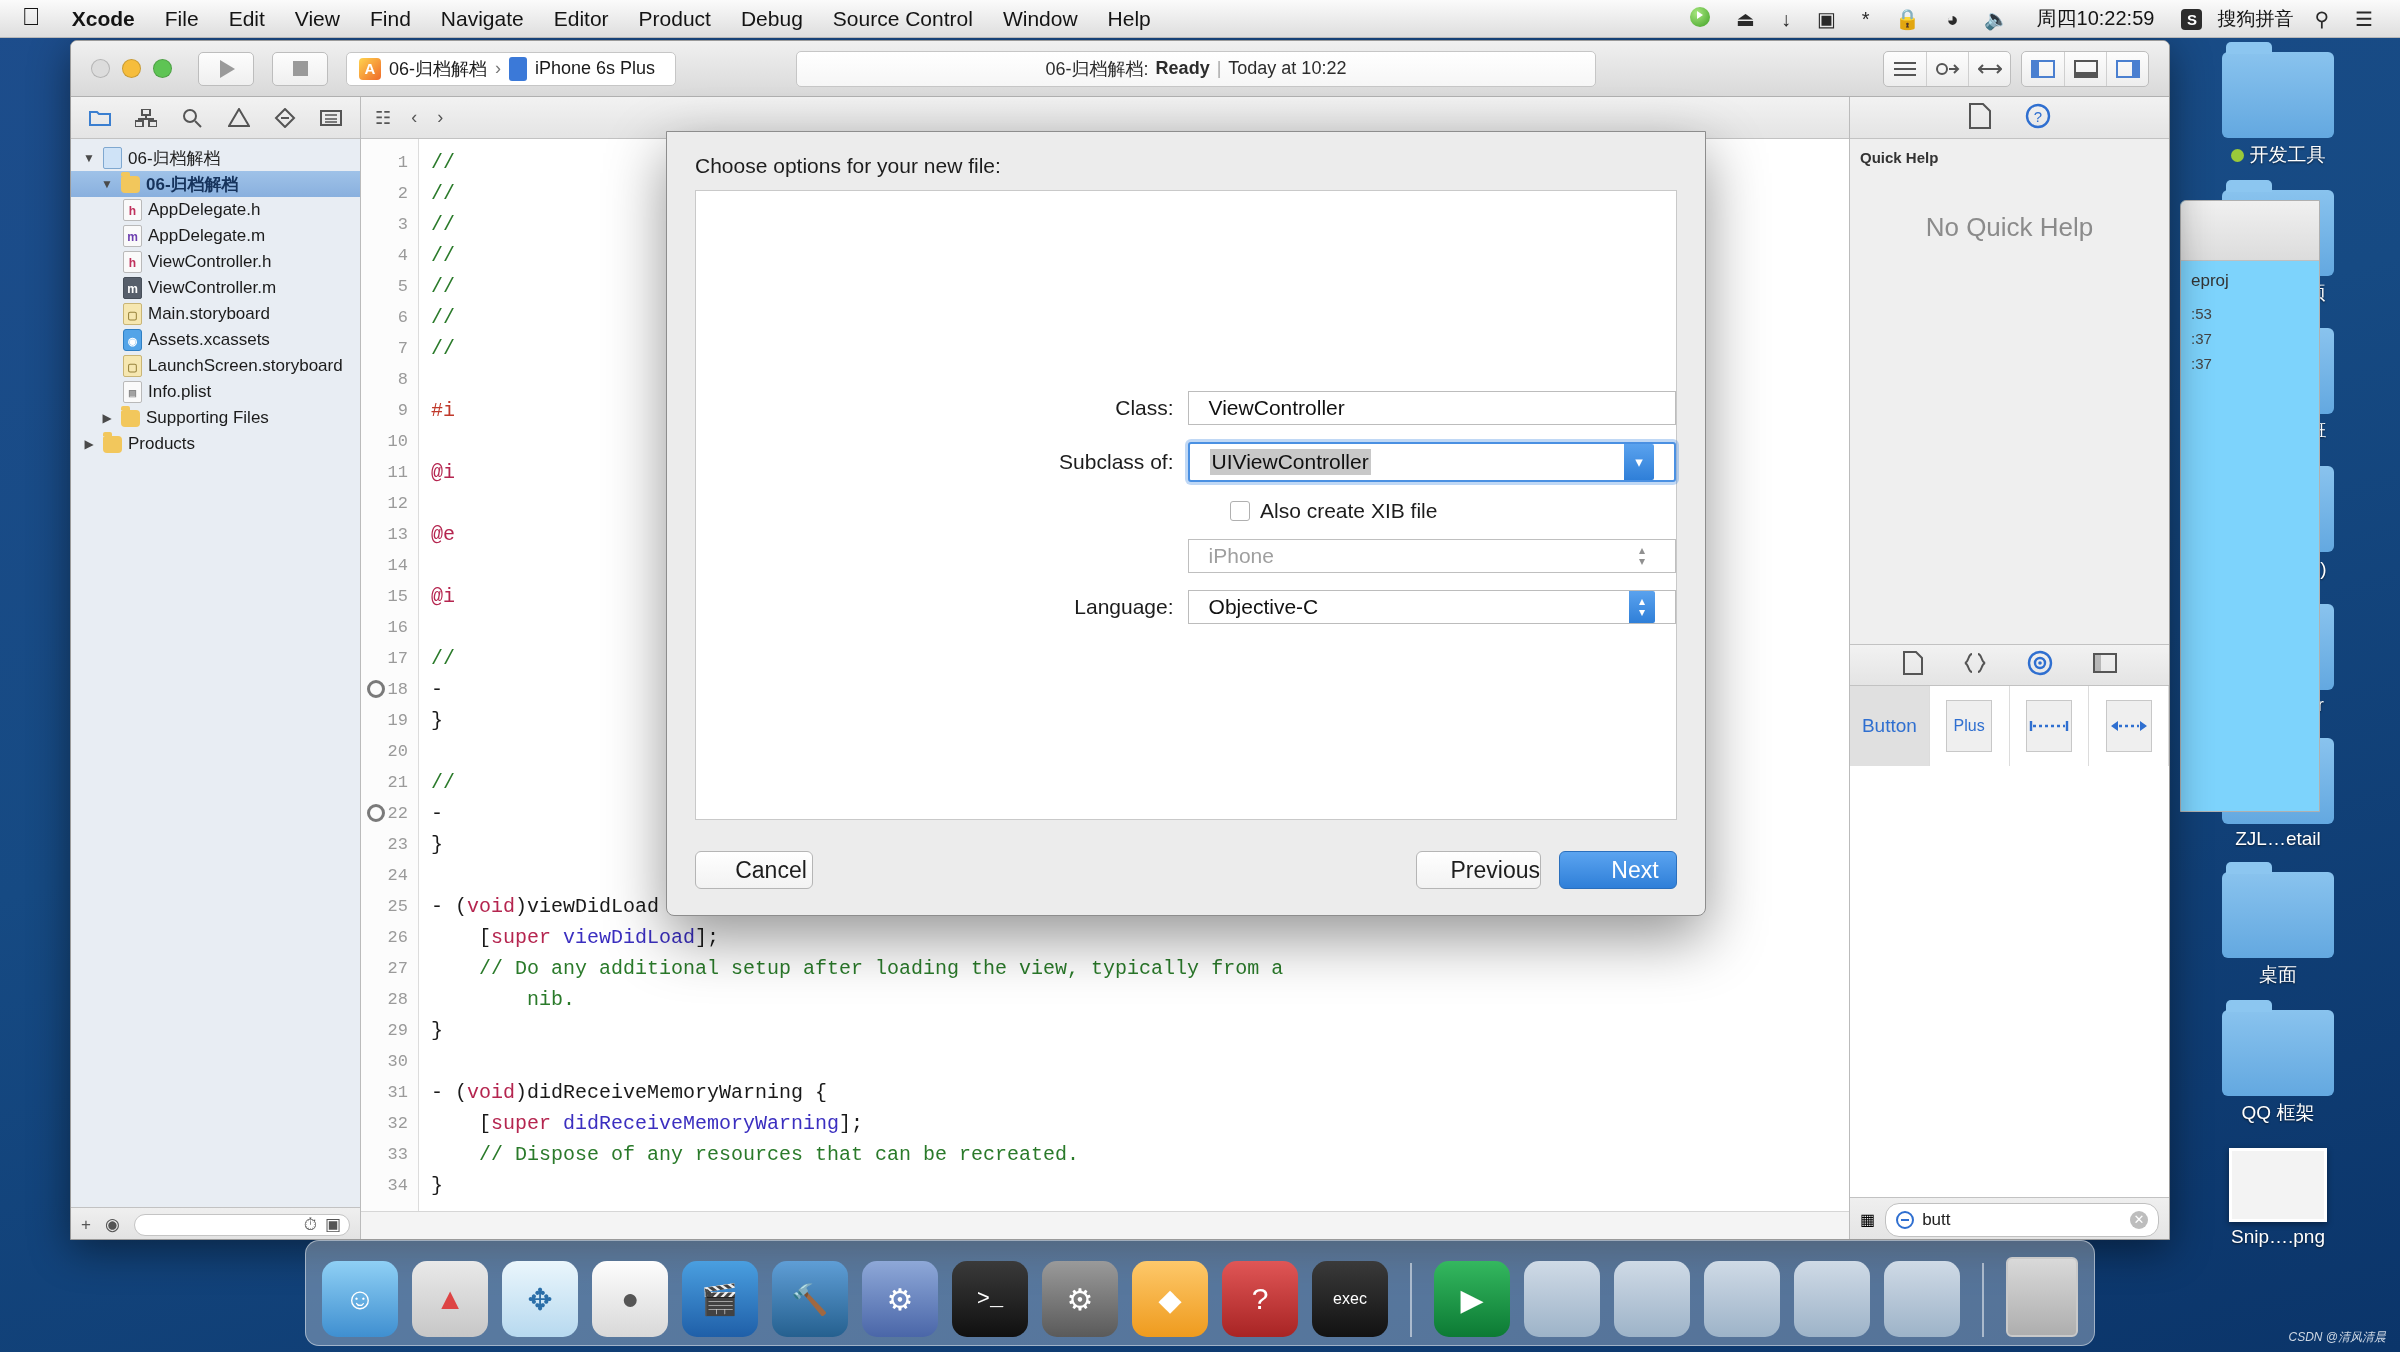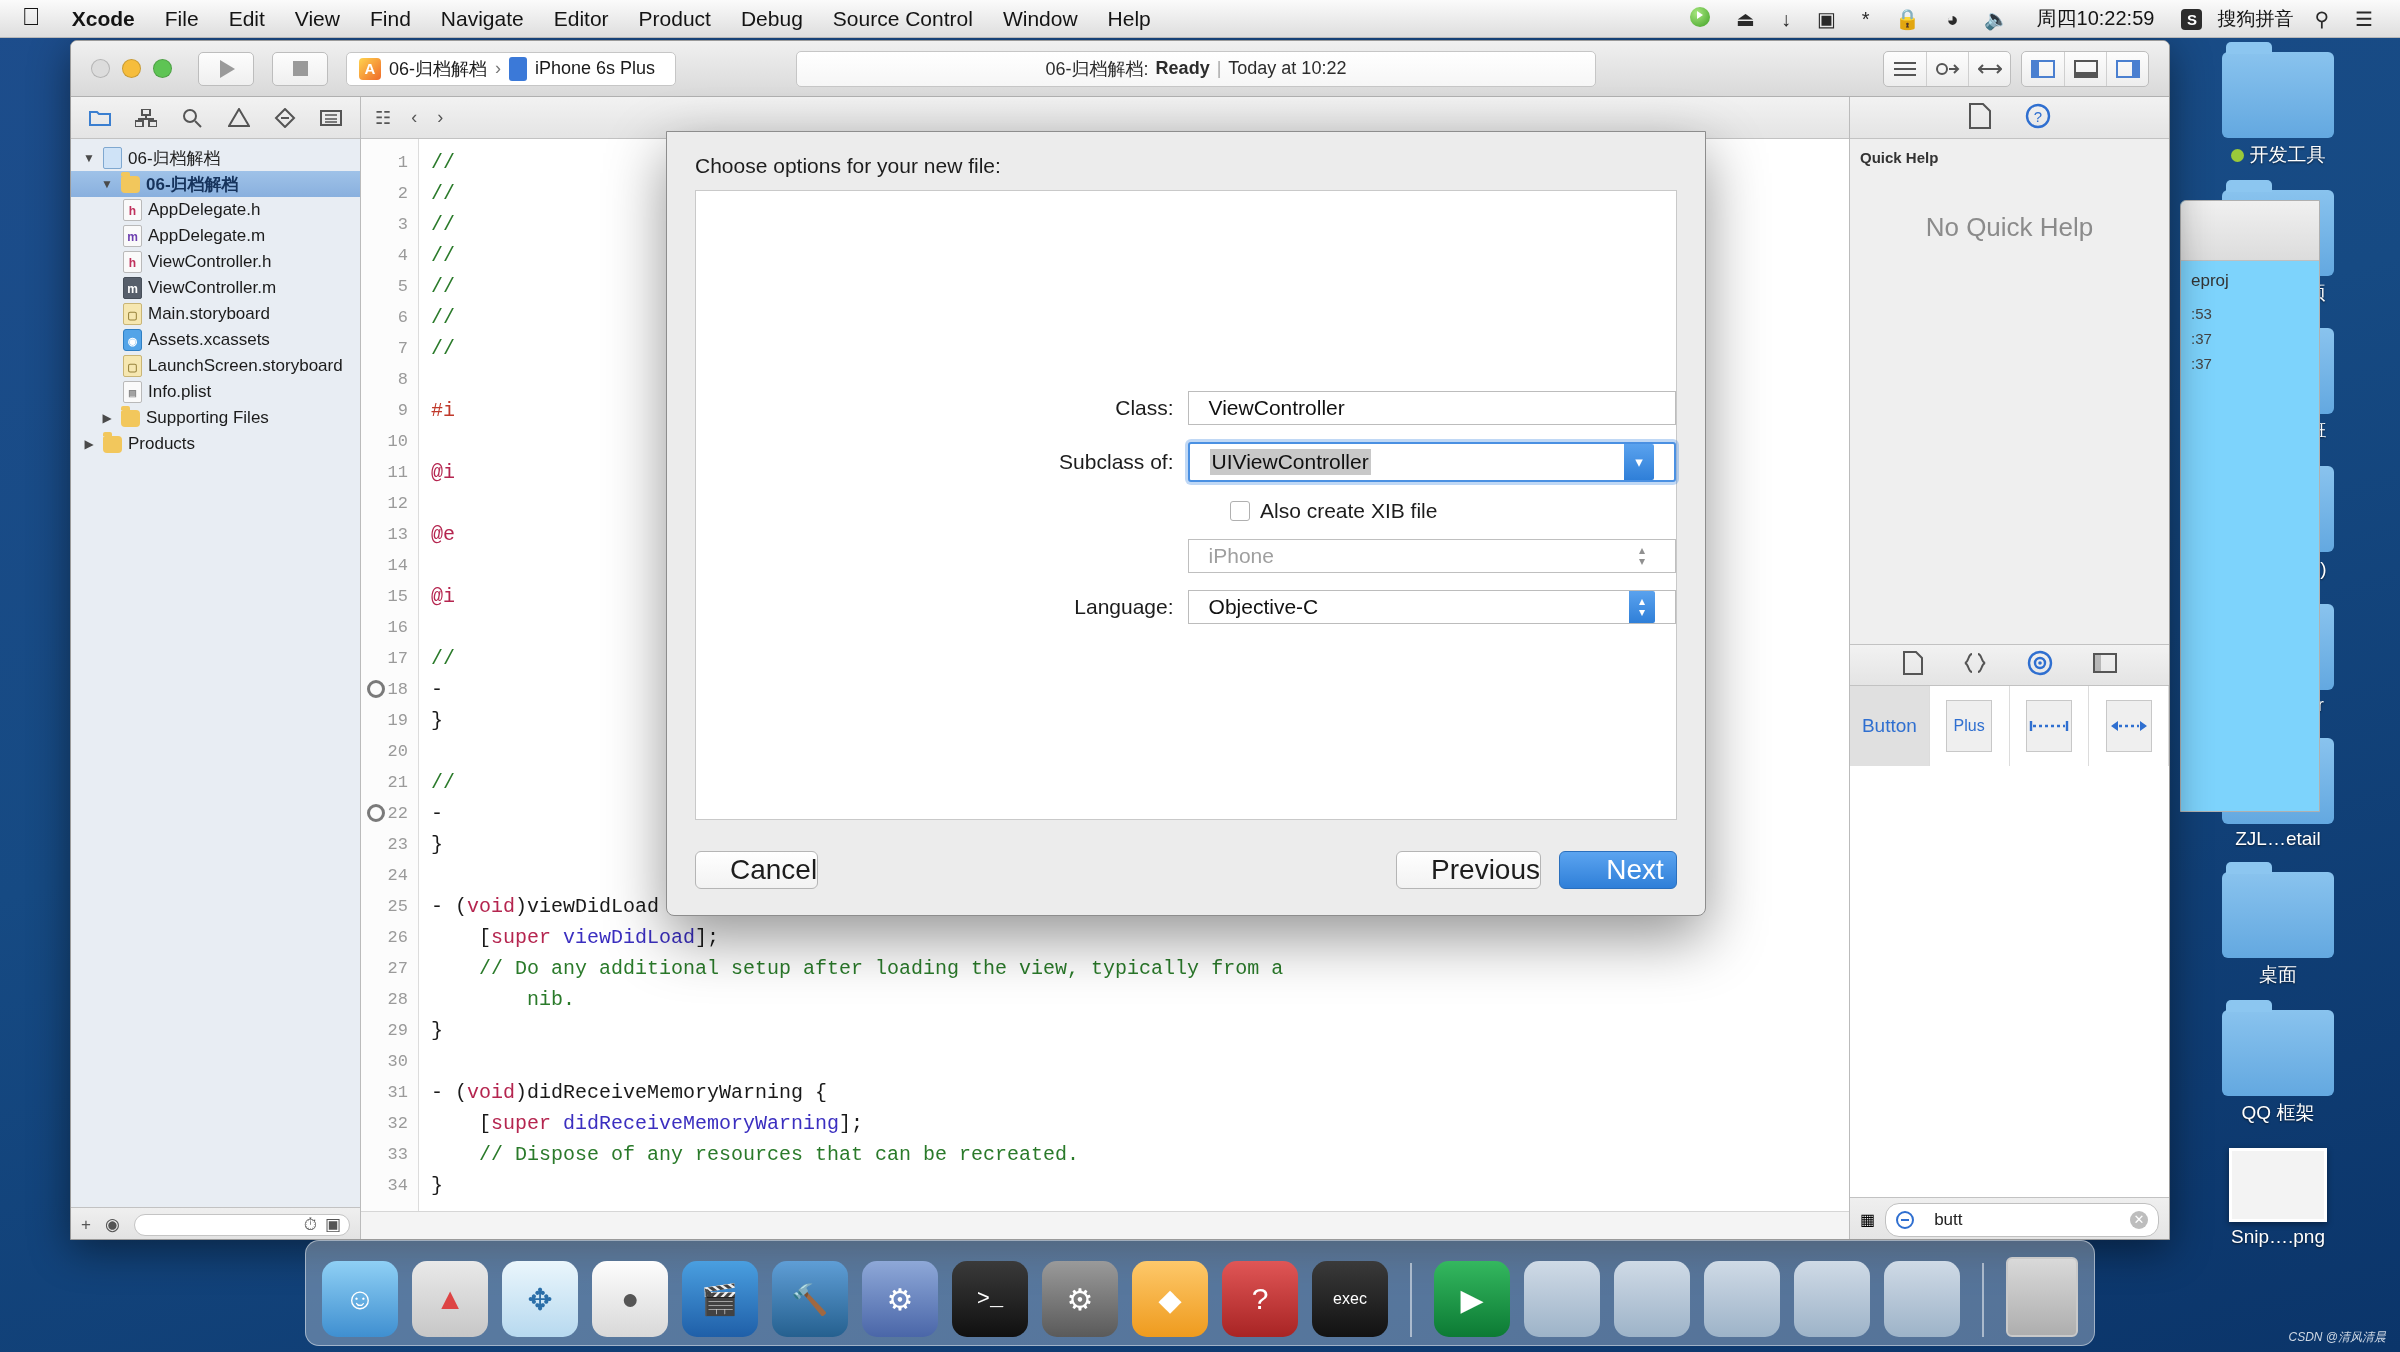--- a/index.html
+++ b/index.html
@@ -205,21 +205,21 @@
   }
   .libcell.sel { background: #e0e0e0; }
   .libcell .box { width:46px;height:52px;border:1px solid #c8c8c8;background:#efefef;display:flex;align-items:center;justify-content:center;font-size:16px;color:#2f6fd0;}
   .libempty { flex:1; background:#fff; }
   .libsearch {
     height: 44px; border-top: 1px solid #c2c2c2; background: linear-gradient(to bottom,#efefef,#e4e4e4);
     display:flex;align-items:center;gap:10px;padding:0 10px;
   }
   .libsearch .field {
     flex:1;height:28px;background:#fff;border:1px solid #c0c0c0;border-radius:14px;
-    display:flex;align-items:center;gap:20px;padding:16px 10px;font-size:17px;color:#222;
+    display:flex;align-items:center;gap:8px;padding:16px 10px;font-size:17px;color:#222;
   }
   .circ-ic { width:18px;height:18px;border-radius:50%;border:2px solid #2f6fd0;display:inline-block;position:relative;}
   .circ-ic::after{content:"";position:absolute;left:3px;top:6px;width:8px;height:2px;background:#2f6fd0;}
   .clearbtn { width:18px;height:18px;border-radius:50%;background:#bdbdbd;color:#fff;font-size:13px;text-align:center;line-height:18px;}
 
   
   .sheet {
     position: absolute; left: 595px; top: 90px; width: 1040px; height: 785px;
     background: #ececec;
     border: 1px solid #8d8d8d;
@@ -260,21 +260,21 @@
   .cbspacer { width: 520px; }
   .cbox { width: 20px;height:20px;border:1px solid #b0b0b0;background:#fff;border-radius:3px;margin-left:14px;}
   .cblabel { font-size: 21px; color:#1d1d1d; margin-left: 10px; }
   .sheet-buttons {
     position: absolute; left: 28px; right: 28px; bottom: 26px;
     display: flex; align-items: center;
   }
   .btn {
     min-width: 118px; height: 38px; border: 1px solid #b5b5b5; border-radius: 6px;
     background: linear-gradient(to bottom,#ffffff,#f2f2f2);
-    font-size: 28px; color: #1d1d1d; display:flex;align-items:center;justify-content:center;padding-left:34px;
+    font-size: 23px; color: #1d1d1d; display:flex;align-items:center;justify-content:center;padding-left:34px;
   }
   .btn.primary {
     background: linear-gradient(to bottom,#5ba4f0,#2f7fd8);
     border-color: #2a6fbd; color: #fff;
   }
   .btn.prev { margin-left: auto; margin-right: 18px; }
 
   
   .dicons { position: absolute; right: 12px; top: 52px; width: 220px; z-index: 10; }
   .dicon { text-align: center; margin-bottom: 22px; }

